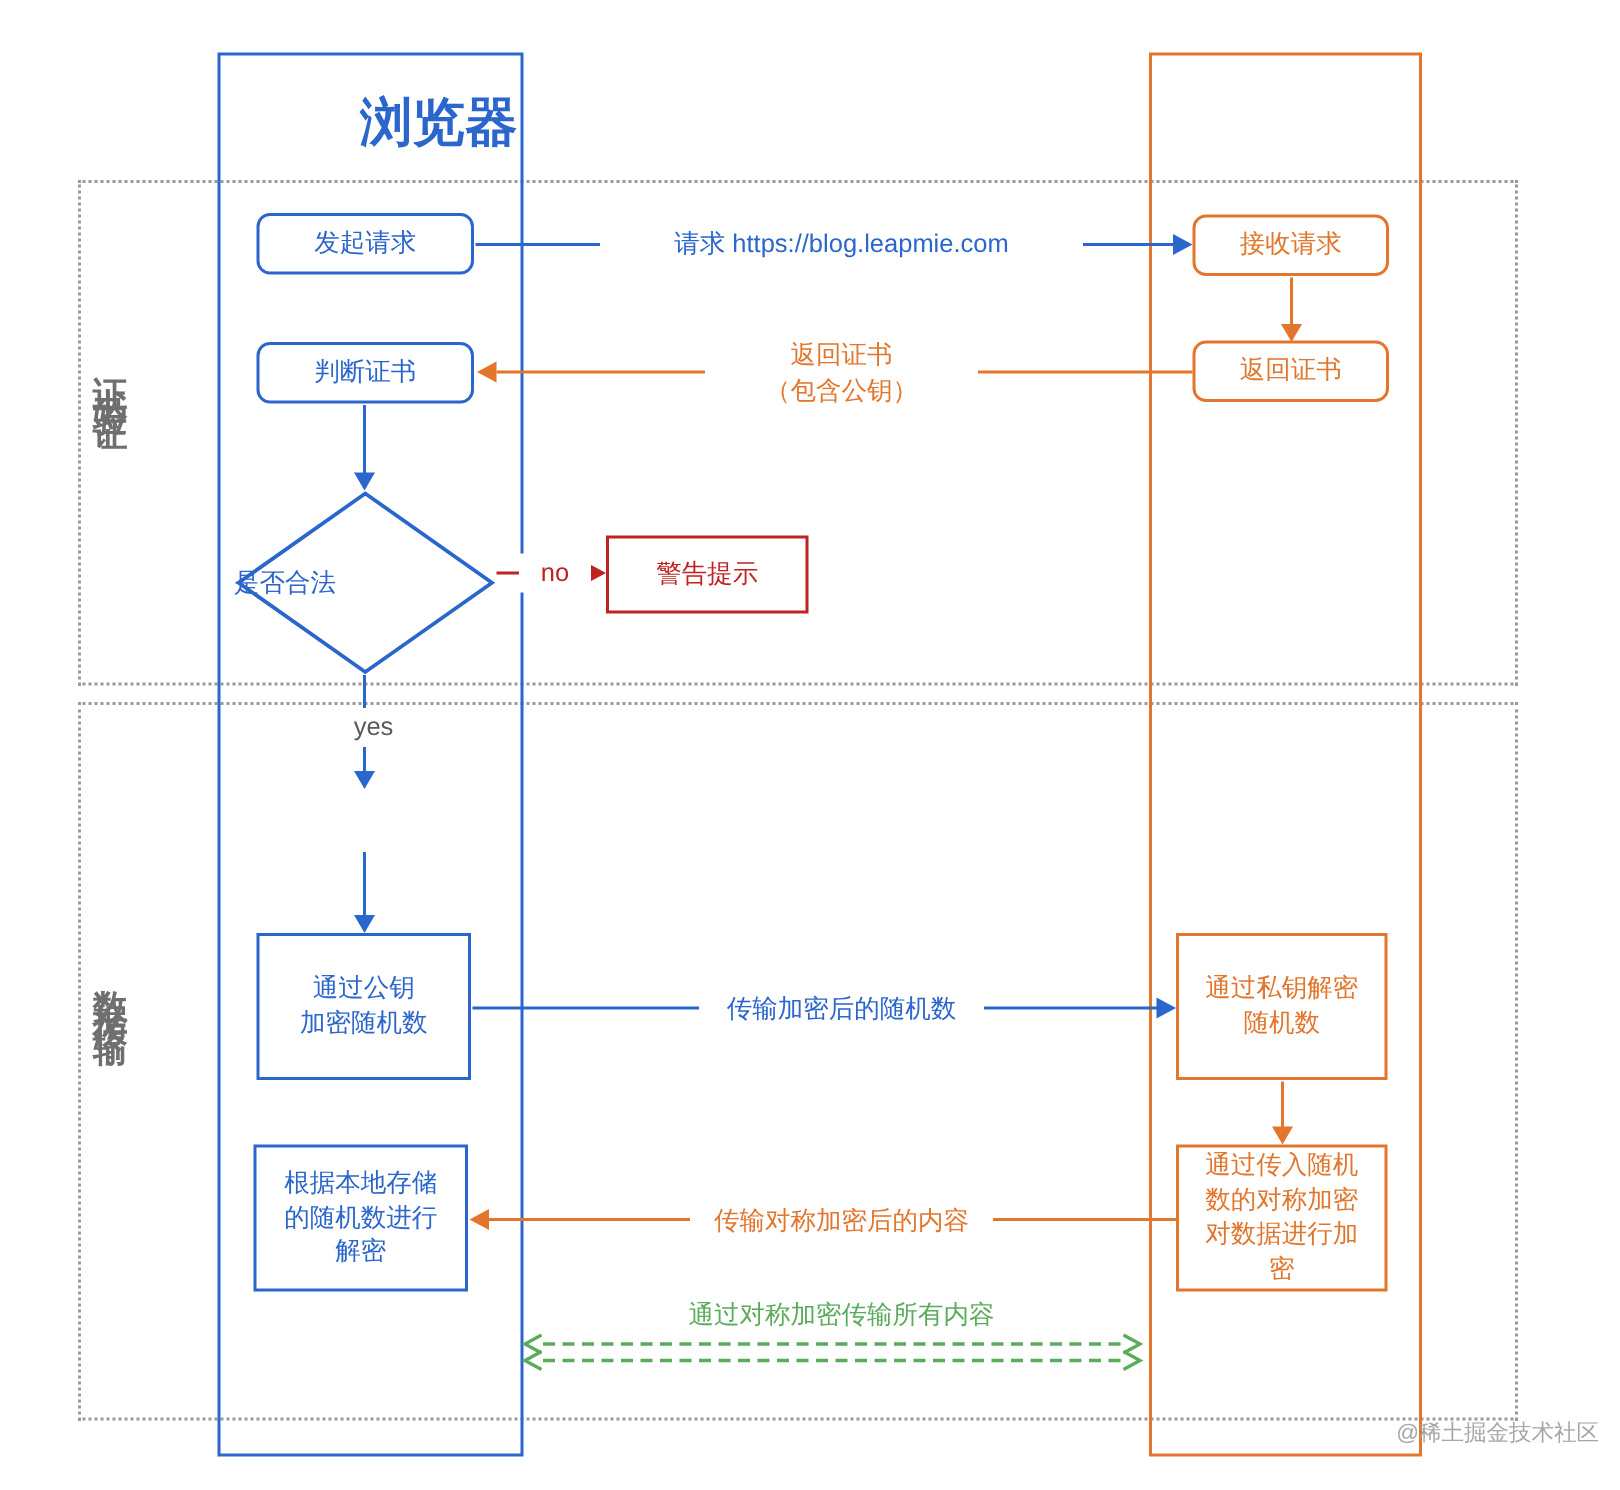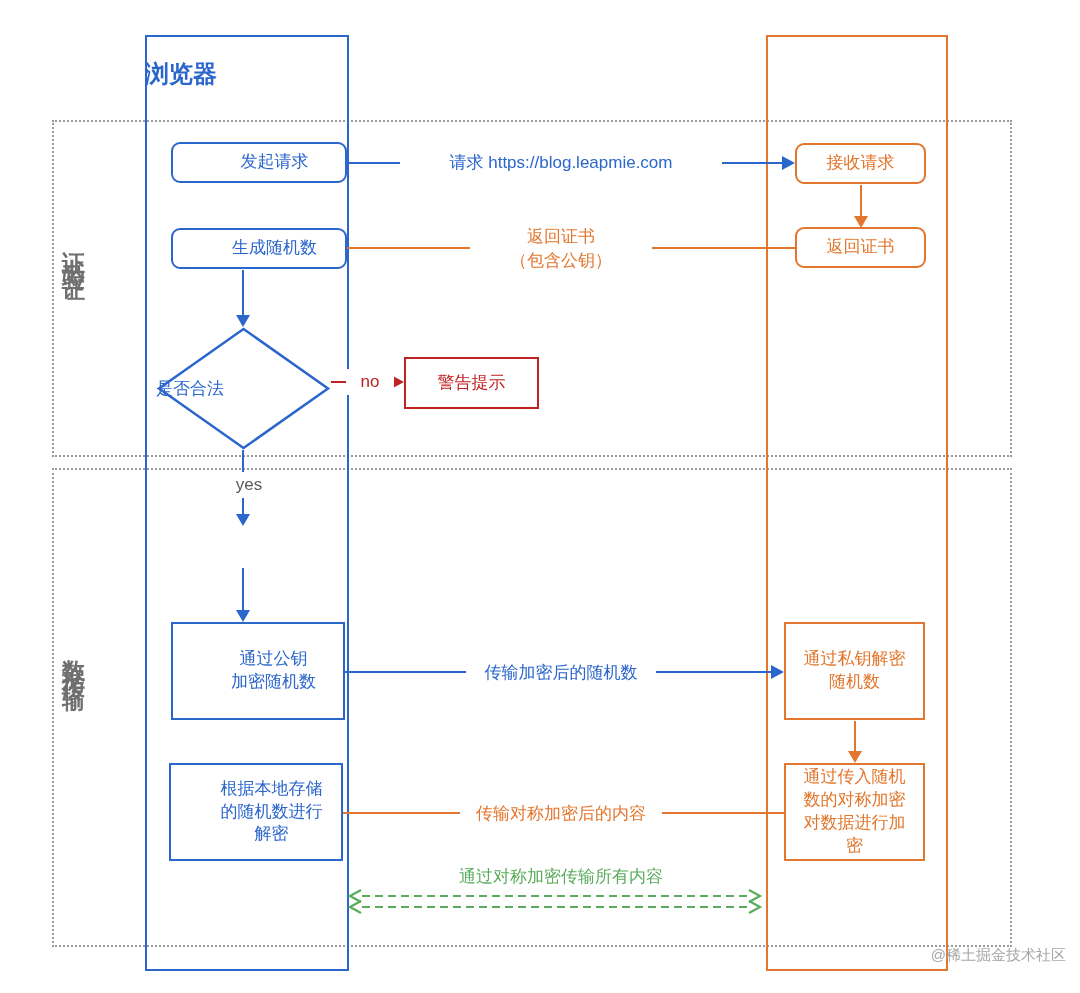--- a/index.html
+++ b/index.html
@@ -10,25 +10,25 @@
   body{font-family:"Liberation Sans","DejaVu Sans",sans-serif;}
   #canvas{position:relative;width:1080px;height:993px;background:#fff;overflow:hidden;}
 
   .section-rect{position:absolute;border:2px dotted #9a9a9a;background:transparent;}
   .section-label{position:absolute;writing-mode:vertical-rl;text-orientation:upright;
     font-size:23px;font-weight:600;color:var(--gray);letter-spacing:9px;line-height:1;}
 
   .lane{position:absolute;border:2px solid;background:transparent;}
   .lane.blue{border-color:var(--blue);}
   .lane.orange{border-color:var(--orange);}
-  .lane-title{position:absolute;text-align:left;font-size:24px;font-weight:bold;}
+  .lane-title{position:absolute;text-align:right;font-size:35px;font-weight:bold;}
 
   .node{position:absolute;display:flex;align-items:center;justify-content:center;
     text-align:center;background:#fff;font-size:17px;line-height:1.35;white-space:pre-line;z-index:3;}
-  .b-blue{border:2.5px solid var(--blue);color:var(--blue);padding-left:31px;}
+  .b-blue{border:2.5px solid var(--blue);color:var(--blue);}
   .b-orange{border:2.5px solid var(--orange);color:var(--orange);}
   .b-red{border:2.5px solid var(--red);color:var(--red);}
   .rounded{border-radius:9px;}
 
   .diamond{position:absolute;display:flex;align-items:center;z-index:3;}
   .diamond svg{position:absolute;inset:0;}
   .diamond span{position:relative;z-index:1;color:var(--blue);font-size:17px;}
 
   .hline{position:absolute;height:2px;background:currentColor;z-index:1;}
   .vline{position:absolute;width:2px;background:currentColor;z-index:1;}
@@ -104,21 +104,21 @@
       <line x1="16" y1="8" x2="402" y2="8" stroke-dasharray="8 5"></line>
       <line x1="16" y1="19" x2="402" y2="19" stroke-dasharray="8 5"></line>
       <polyline points="15,2 4,8 15,14"></polyline>
       <polyline points="403,2 414,8 403,14"></polyline>
       <polyline points="15,13 4,19 15,25"></polyline>
       <polyline points="403,13 414,19 403,25"></polyline>
     </g>
   </svg>
 
   <div class="node b-blue rounded" style="left:171px;top:142px;width:141px;height:37px">发起请求</div>
-  <div class="node b-blue rounded" style="left:171px;top:228px;width:141px;height:37px">生成随机数</div>
+  <div class="node b-blue rounded" style="left:171px;top:228px;width:141px;height:37px">判断证书</div>
 
   <div class="diamond" style="left:156px;top:327px;width:175px;height:123px">
     <svg viewBox="0 0 175 123" width="175" height="123">
       <polygon points="87.5,2 172,61.5 87.5,121 3,61.5" fill="#ffffff" stroke="var(--blue)" stroke-width="2.5"></polygon>
     </svg>
     <span>是否合法</span>
   </div>
 
   <div class="node b-red" style="left:404px;top:357px;width:131px;height:48px">警告提示</div>
 

